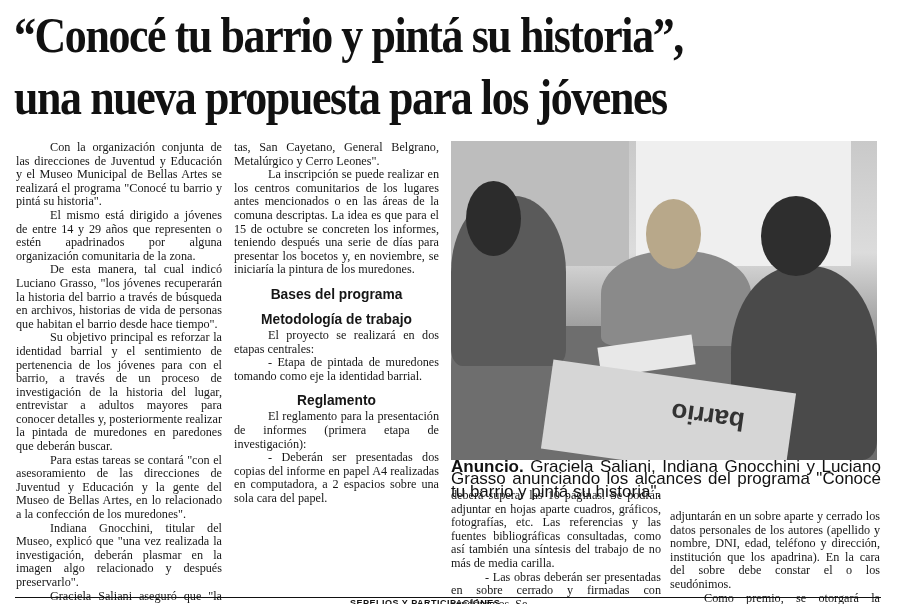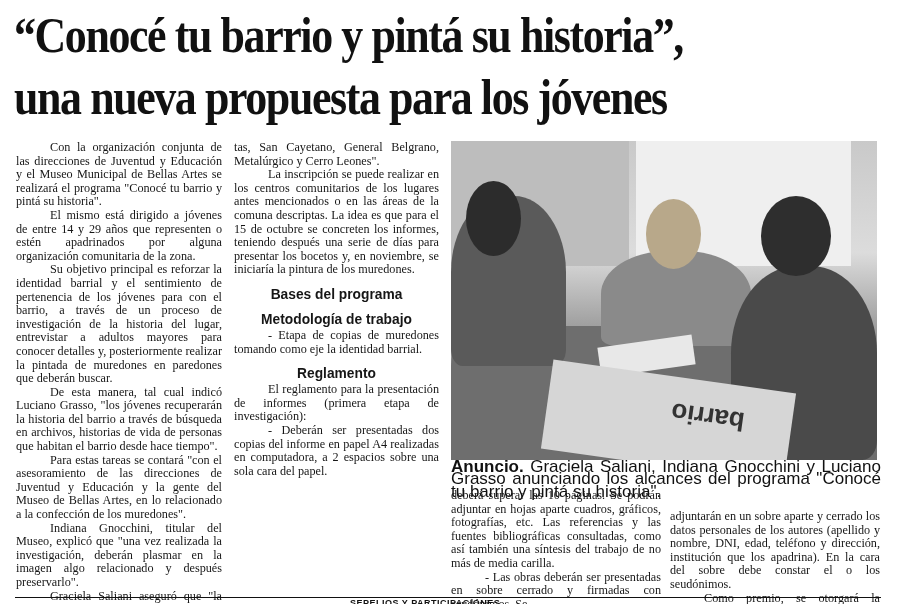--- a/index.html
+++ b/index.html
@@ -61,33 +61,34 @@
 <body>
 
 <div class="headline">
   <div>“Conocé tu barrio y pintá su historia”,</div>
   <div>una nueva propuesta para los jóvenes</div>
 </div>
 
 <div class="col col1">
   <p>Con la organización conjunta de las direcciones de Juventud y Educación y el Museo Municipal de Bellas Artes se realizará el programa "Conocé tu barrio y pintá su historia".</p>
   <p>El mismo está dirigido a jóvenes de entre 14 y 29 años que representen o estén apadrinados por alguna organización comunitaria de la zona.</p>
+  <p>De esta manera, tal cual indicó Luciano Grasso, "los jóvenes recuperarán la historia del barrio a través de búsqueda en archivos, historias de vida de personas que habitan el barrio desde hace tiempo".</p>
   <p>Su objetivo principal es reforzar la identidad barrial y el sentimiento de pertenencia de los jóvenes para con el barrio, a través de un proceso de investigación de la historia del lugar, entrevistar a adultos mayores para conocer detalles y, posteriormente realizar la pintada de muredones en paredones que deberán buscar.</p>
-  <p>De esta manera, tal cual indicó Luciano Grasso, "los jóvenes recuperarán la historia del barrio a través de búsqueda en archivos, historias de vida de personas que habitan el barrio desde hace tiempo".</p>
   <p>Para estas tareas se contará "con el asesoramiento de las direcciones de Juventud y Educación y la gente del Museo de Bellas Artes, en lo relacionado a la confección de los muredones".</p>
   <p>Indiana Gnocchini, titular del Museo, explicó que "una vez realizada la investigación, deberán plasmar en la imagen algo relacionado y después preservarlo".</p>
   <p>Graciela Saliani aseguró que "la Sala de Lectura hará su aporte colaborando con la recopilación de datos. Los cinco zonas que estarán abarcadas en esta instancia son Tuni-</p>
 </div>
 
 <div class="col col2">
   <p class="noind">tas, San Cayetano, General Belgrano, Metalúrgico y Cerro Leones".</p>
   <p>La inscripción se puede realizar en los centros comunitarios de los lugares antes mencionados o en las áreas de la comuna descriptas. La idea es que para el 15 de octubre se concreten los informes, teniendo después una serie de días para presentar los bocetos y, en noviembre, se iniciaría la pintura de los muredones.</p>
   <div class="subhead">Bases del programa</div>
   <div class="subhead">Metodología de trabajo</div>
-  <p>- Etapa de copias de muredones tomando como eje la identidad barrial.</p>
+  <p>El proyecto se realizará en dos etapas centrales:</p>
+  <p>- Etapa de pintada de muredones tomando como eje la identidad barrial.</p>
   <div class="subhead">Reglamento</div>
   <p>El reglamento para la presentación de informes (primera etapa de investigación):</p>
   <p>- Deberán ser presentadas dos copias del informe en papel A4 realizadas en computadora, a 2 espacios sobre una sola cara del papel.</p>
 
 </div>
 
 <div class="photo">
   <div class="wall1"></div>
   <div class="wall2"></div>
   <div class="table"></div>

